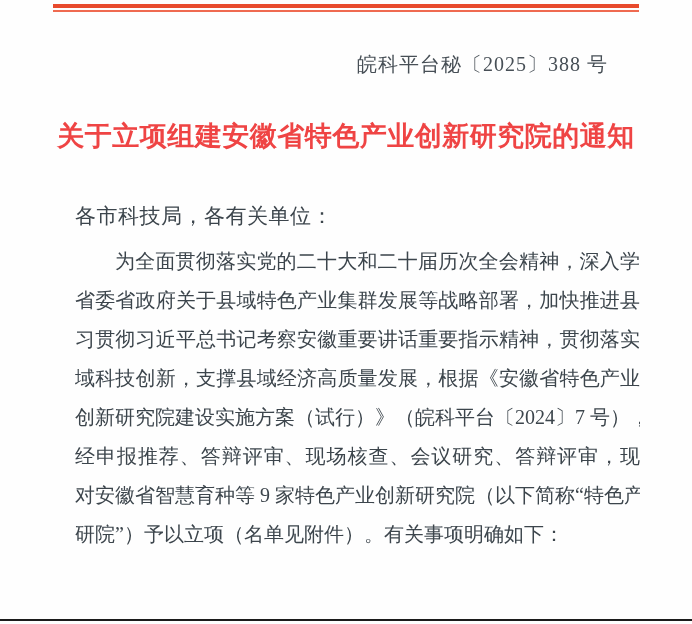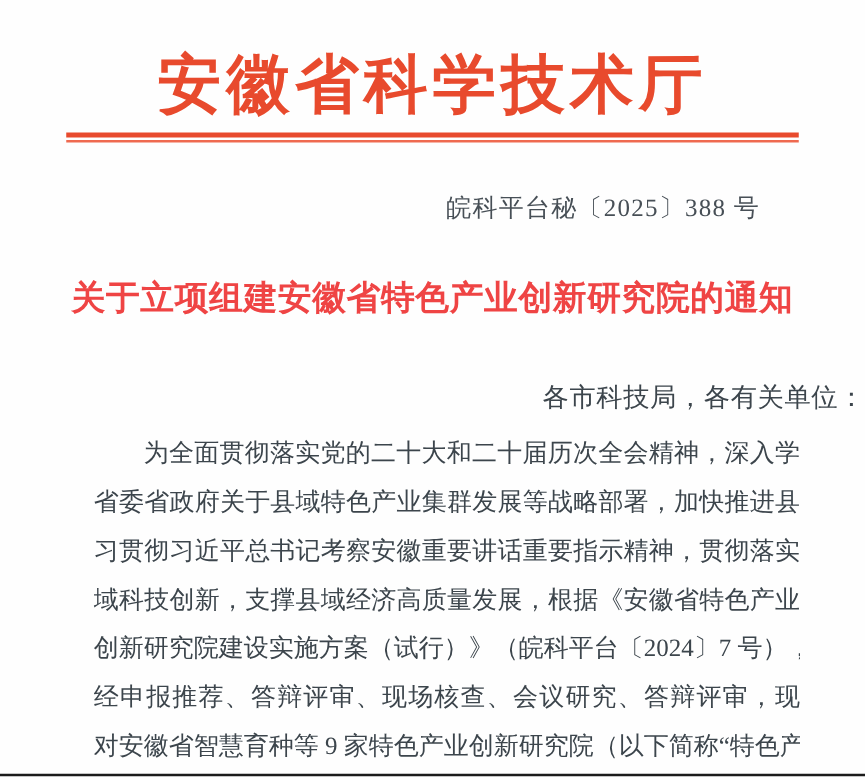--- a/index.html
+++ b/index.html
@@ -50,21 +50,20 @@
     color: #ef4444;
     letter-spacing: 0.5px;
     white-space: nowrap;
   }
   .salutation {
     margin: 48px 0 0 0;
     padding-left: 75px;
     font-size: 21px;
     color: #3c454c;
     letter-spacing: 0.5px;
-    text-align: right;
   }
   .body-paragraph {
     margin-top: 12px;
     padding-left: 75px;
     padding-right: 52px;
     font-size: 20px;
     color: #3c454c;
   }
   .body-line {
     line-height: 39px;
@@ -87,21 +86,20 @@
     width: 100%;
     height: 2px;
     background: #1b1b1b;
   }
 </style>
 </head>
 <body>
 
 <div class="page">
 
-  <div class="agency-header">安徽省科学技术厅</div>
 
   <div class="red-rule"></div>
 
   <div class="doc-number">皖科平台秘〔2025〕388 号</div>
 
   <h1 class="notice-title">关于立项组建安徽省特色产业创新研究院的通知</h1>
 
   <div class="salutation">各市科技局，各有关单位：</div>
 
   <div class="body-paragraph">

